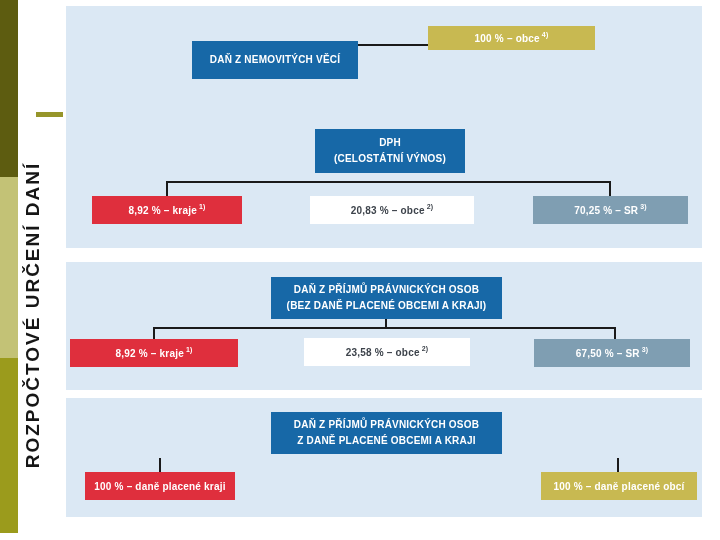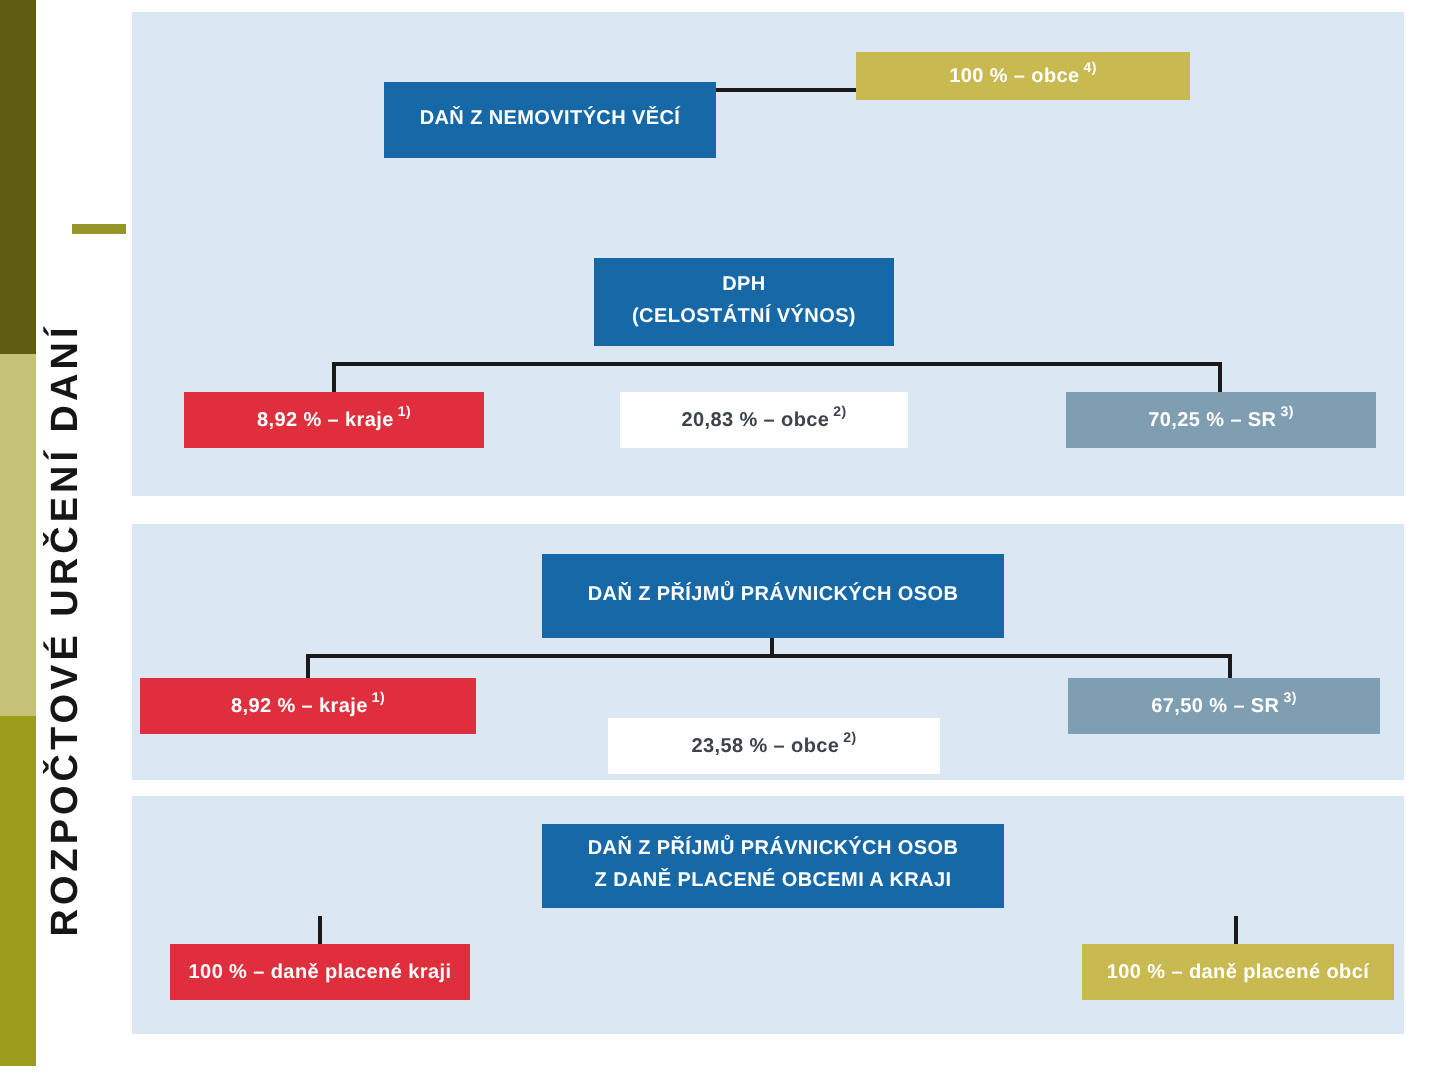--- a/index.html
+++ b/index.html
@@ -33,35 +33,35 @@
   .red   { background:#df2f3d; }
   .gold  { background:#c8b951; }
   .slate { background:#7f9eb2; }
   .whitebox { background:#ffffff; color:#3d434b; }
   .line { position:absolute; background:#1a1a1a; }
   
   .s1-header { left:192px; top:41px; width:166px; height:38px; }
   .s1-c0     { left:428px; top:26px; width:167px; height:24px; }
   .s1-line   { left:358px; top:44px; width:70px;  height:2px; }
   
-  .s2-header { left:297px; top:129px; width:150px; height:44px; }
+  .s2-header { left:315px; top:129px; width:150px; height:44px; }
   .s2-rail   { left:166px; top:181px; width:445px; height:2px; }
   .s2-dropL  { left:166px; top:181px; width:2px; height:15px; }
   .s2-dropR  { left:609px; top:181px; width:2px; height:15px; }
   .s2-c0 { left:92px;  top:196px; width:150px; }
-  .s2-c1 { left:310px; top:196px; width:144px; }
+  .s2-c1 { left:310px; top:196px; width:164px; }
   .s2-c2 { left:533px; top:196px; width:155px; }
   
   .s3-header { left:271px; top:277px; width:231px; height:42px; }
   .s3-stub   { left:385px; top:319px; width:2px; height:9px; }
   .s3-rail   { left:153px; top:327px; width:463px; height:2px; }
   .s3-dropL  { left:153px; top:327px; width:2px; height:12px; }
   .s3-dropR  { left:614px; top:327px; width:2px; height:12px; }
   .s3-c0 { left:70px;  top:339px; width:168px; }
-  .s3-c1 { left:304px; top:359px; width:166px; }
+  .s3-c1 { left:304px; top:338px; width:166px; }
   .s3-c2 { left:534px; top:339px; width:156px; }
   
   .s4-header { left:271px; top:412px; width:231px; height:42px; }
   .s4-tickL  { left:159px; top:458px; width:2px; height:14px; }
   .s4-tickR  { left:617px; top:458px; width:2px; height:14px; }
   .s4-c0 { left:85px;  top:472px; width:150px; }
   .s4-c1 { left:541px; top:472px; width:156px;text-align:right; }
 </style>
 </head>
 <body>
@@ -105,20 +105,21 @@
     <span>20,83 % – obce</span>
       <sup>2)</sup>
   </div>
   <div class="cbox slate s2-c2">
     <span>70,25 % – SR</span>
       <sup>3)</sup>
   </div>
 
   <div class="hbox s3-header">
     <span>DAŇ Z PŘÍJMŮ PRÁVNICKÝCH OSOB</span>
+    <span>(BEZ DANĚ PLACENÉ OBCEMI A KRAJI)</span>
   </div>
   <div class="line s3-stub"></div>
   <div class="line s3-rail"></div>
   <div class="line s3-dropL"></div>
   <div class="line s3-dropR"></div>
   <div class="cbox red s3-c0">
     <span>8,92 % – kraje</span>
       <sup>1)</sup>
   </div>
   <div class="cbox whitebox s3-c1">

